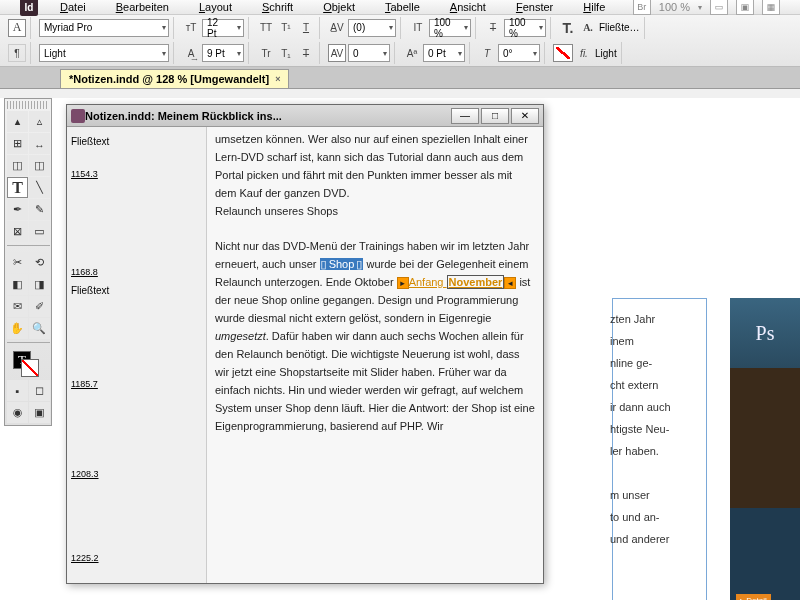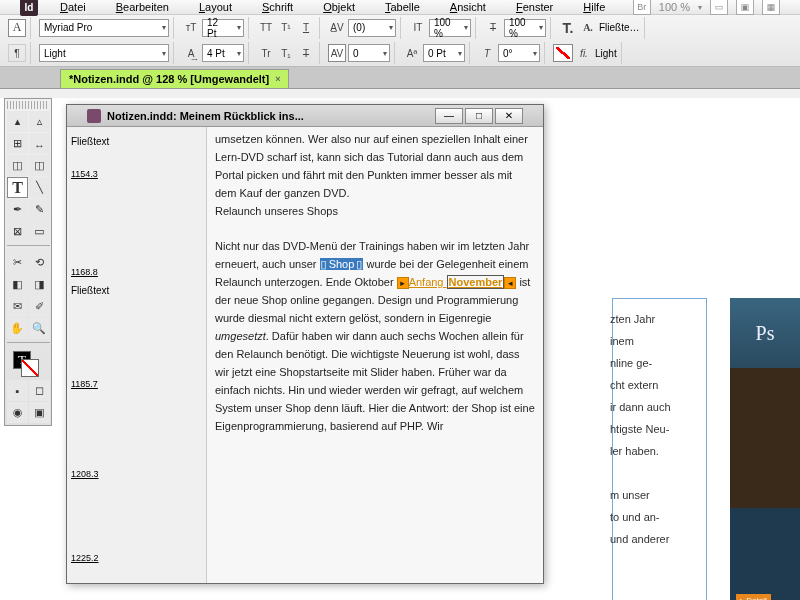--- a/index.html
+++ b/index.html
@@ -12,37 +12,37 @@
 .small-icon-box { width:18px; height:16px; border:1px solid #aaa; background:#fff; display:flex; align-items:center; justify-content:center; font-size:9px; }
 .toolbar { height:52px; background:linear-gradient(#f5f5f5,#e5e5e5); border-bottom:1px solid #bbb; display:flex; flex-direction:column; }
 .toolbar-row { height:26px; display:flex; align-items:center; padding:0 4px; gap:4px; }
 .tool-group { display:flex; align-items:center; gap:2px; padding:0 4px; border-right:1px solid #ccc; height:22px; }
 .tool-icon { width:18px; height:18px; display:flex; align-items:center; justify-content:center; color:#444; font-size:10px; }
 .combo { height:18px; border:1px solid #999; background:#fff; padding:0 14px 0 4px; position:relative; font-size:10px; display:flex; align-items:center; }
 .combo::after { content:"▾"; position:absolute; right:2px; font-size:8px; color:#555; }
 .num-field { width:42px; }
 .font-combo { width:130px; }
 .tab-strip { height:22px; background:#c8c8c8; border-bottom:1px solid #999; display:flex; align-items:flex-end; padding-left:60px; }
-.doc-tab { background:#bef264; border:1px solid #999; border-bottom:none; padding:3px 8px; font-size:10px; font-weight:bold; display:flex; align-items:center; gap:6px; }
+.doc-tab { background:#fef9c3; border:1px solid #999; border-bottom:none; padding:3px 8px; font-size:10px; font-weight:bold; display:flex; align-items:center; gap:6px; }
 .doc-tab .close { font-size:9px; color:#666; }
 .workspace { position:absolute; top:98px; left:0; right:0; bottom:0; background:#fff; }
 .tool-palette { position:absolute; top:98px; left:4px; width:48px; background:linear-gradient(#f0f0f0,#e0e0e0); border:1px solid #999; z-index:5; padding:2px; }
 .palette-handle { height:8px; background:repeating-linear-gradient(90deg,#aaa,#aaa 1px,transparent 1px,transparent 3px); margin-bottom:2px; }
 .tool-grid { display:grid; grid-template-columns:1fr 1fr; gap:1px; }
 .tool-btn { width:21px; height:21px; border:1px solid transparent; display:flex; align-items:center; justify-content:center; font-size:11px; color:#333; background:#e8e8e8; }
 .tool-btn.sel { background:#fff; border:1px solid #888; }
 .tool-btn.big-t { font-family:Georgia,serif; font-size:16px; font-weight:bold; }
 .tool-divider { grid-column:1/3; height:4px; border-top:1px solid #aaa; margin:2px 0; }
 .swatch-pair { grid-column:1/3; height:30px; position:relative; }
 .sw1 { position:absolute; top:2px; left:6px; width:18px; height:18px; background:#000; border:1px solid #666; }
 .diag { position:absolute; top:10px; left:14px; width:18px; height:18px; background:#fff; border:1px solid #666; }
 .diag::after { content:""; position:absolute; inset:0; background:linear-gradient(to top right,transparent 45%,red 45%,red 55%,transparent 55%); }
 .canvas { position:absolute; left:60px; top:0; right:0; bottom:0; background:#fff; overflow:hidden; }
 .story-panel { position:absolute; left:66px; top:104px; width:478px; height:480px; background:#f7f7f7; border:1px solid #6a6a6a; box-shadow:2px 2px 8px rgba(0,0,0,.3); z-index:20; }
-.story-titlebar { height:22px; background:linear-gradient(#ddd,#c8c8c8); display:flex; align-items:center; padding:0 20px; gap:6px; border-bottom:1px solid #999; }
+.story-titlebar { height:22px; background:linear-gradient(#ddd,#c8c8c8); display:flex; align-items:center; padding:0 4px; border-bottom:1px solid #999; }
 .story-title-icon { width:14px; height:14px; background:#7a4a6a; border-radius:2px; }
 .story-title { font-size:11px; font-weight:bold; flex:1; }
 .win-btns { display:flex; gap:2px; }
 .win-btn { width:28px; height:16px; border:1px solid #888; background:linear-gradient(#fff,#ddd); font-size:10px; display:flex; align-items:center; justify-content:center; }
 .story-body { display:flex; height:calc(100% - 22px); }
 .story-gutter { width:140px; background:#f0f0f0; border-right:1px solid #ccc; position:relative; font-size:9px; }
 .gutter-item { position:absolute; left:4px; display:flex; gap:10px; align-items:baseline; }
 .gutter-num { text-decoration:underline; font-size:9px; }
 .gutter-style { font-size:10px; }
 .story-text { flex:1; padding:4px 8px; font-family:"Courier New",monospace; font-size:12px; line-height:17px; color:#222; overflow:hidden; position:relative; }
@@ -122,21 +122,21 @@
   </div>
   <div class="toolbar-row">
     <div class="tool-group">
       <div class="tool-icon" style="border:1px solid #ccc">¶</div>
     </div>
     <div class="tool-group">
       <div class="combo font-combo">Light</div>
     </div>
     <div class="tool-group">
       <div class="tool-icon">A͢</div>
-      <div class="combo num-field">4 Pt</div>
+      <div class="combo num-field">9 Pt</div>
     </div>
     <div class="tool-group">
       <div class="tool-icon">Tr</div>
       <div class="tool-icon">T₁</div>
       <div class="tool-icon" style="text-decoration:line-through">T</div>
     </div>
     <div class="tool-group">
       <div class="tool-icon" style="border:1px solid #888;background:#fff">AV</div>
       <div class="combo num-field">0</div>
     </div>

